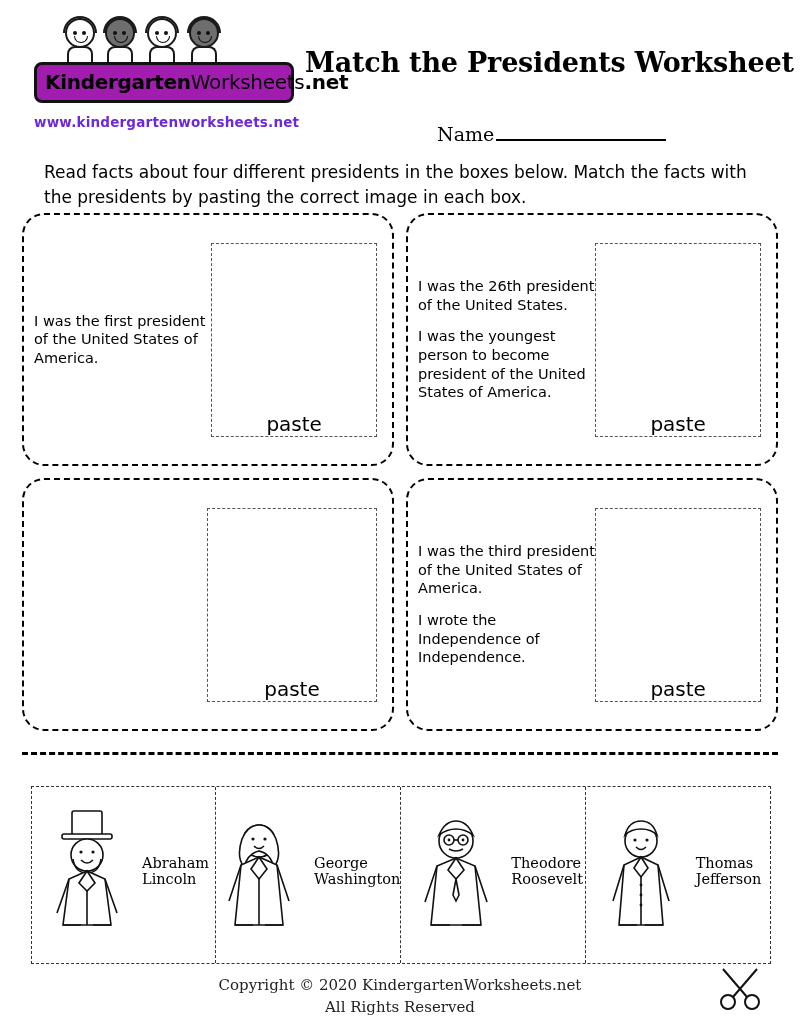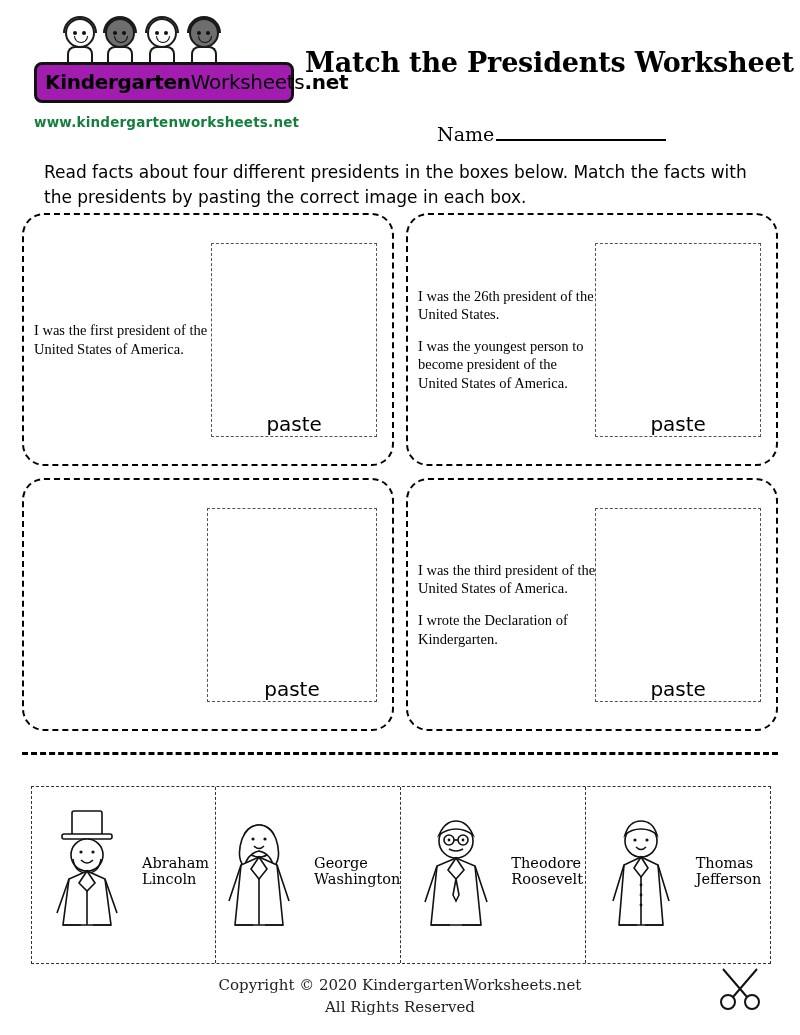--- a/index.html
+++ b/index.html
@@ -107,21 +107,21 @@
     font-size: 20px;
     font-weight: bold;
     letter-spacing: -0.3px;
     white-space: nowrap;
   }
   .logo-name .thin { font-weight: normal; }
   .logo-url {
     margin-top: 11px;
     font-size: 13.5px;
     font-weight: bold;
-    color: #15803d;
+    color: #6d28d9;
     letter-spacing: 0.2px;
   }
   .title {
     position: absolute;
     left: 305px;
     top: 47px;
     font-family: "DejaVu Serif", serif;
     font-size: 27px;
     font-weight: bold;
     letter-spacing: -0.2px;
@@ -173,21 +173,20 @@
     box-sizing: border-box;
     display: flex;
     align-items: center;
     padding: 0 8px 0 10px;
     position: relative;
   }
   .facts {
     width: 182px;
     font-size: 14.5px;
     line-height: 1.28;
-    font-family: Liberation Serif, serif;
   }
   .facts p {
     margin: 0 0 13px 0;
   }
   .facts p:last-child { margin-bottom: 0; }
   .paste-area {
     width: 170px;
     height: 194px;
     border: 1px dashed #555;
     box-sizing: border-box;
@@ -343,21 +342,21 @@
 
     <div class="fact-box">
       <div class="paste-area">
         <span>paste</span>
       </div>
     </div>
 
     <div class="fact-box">
       <div class="facts">
         <p>I was the third president of the United States of America.</p>
-        <p>I wrote the Declaration of Kindergarten.</p>
+        <p>I wrote the Independence of Independence.</p>
       </div>
       <div class="paste-area">
         <span>paste</span>
       </div>
     </div>
 
   </div>
 </div>
 
 <div class="cut-line"></div>

